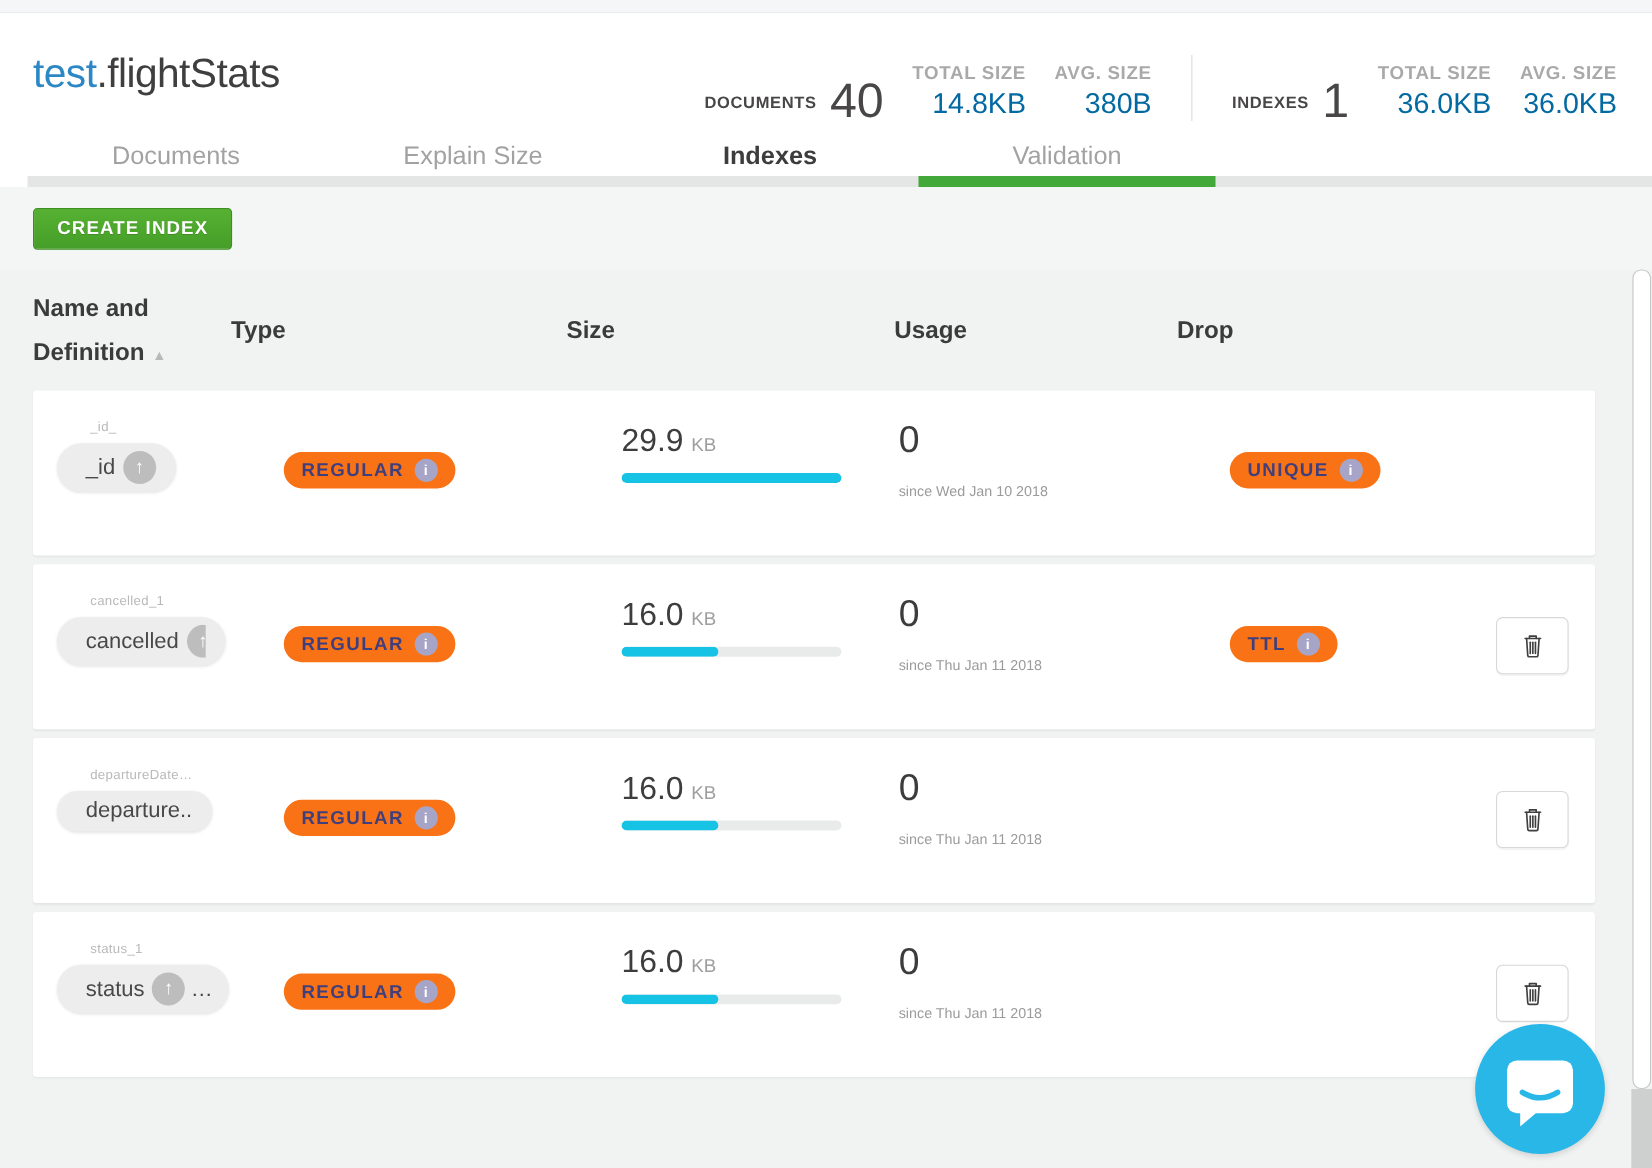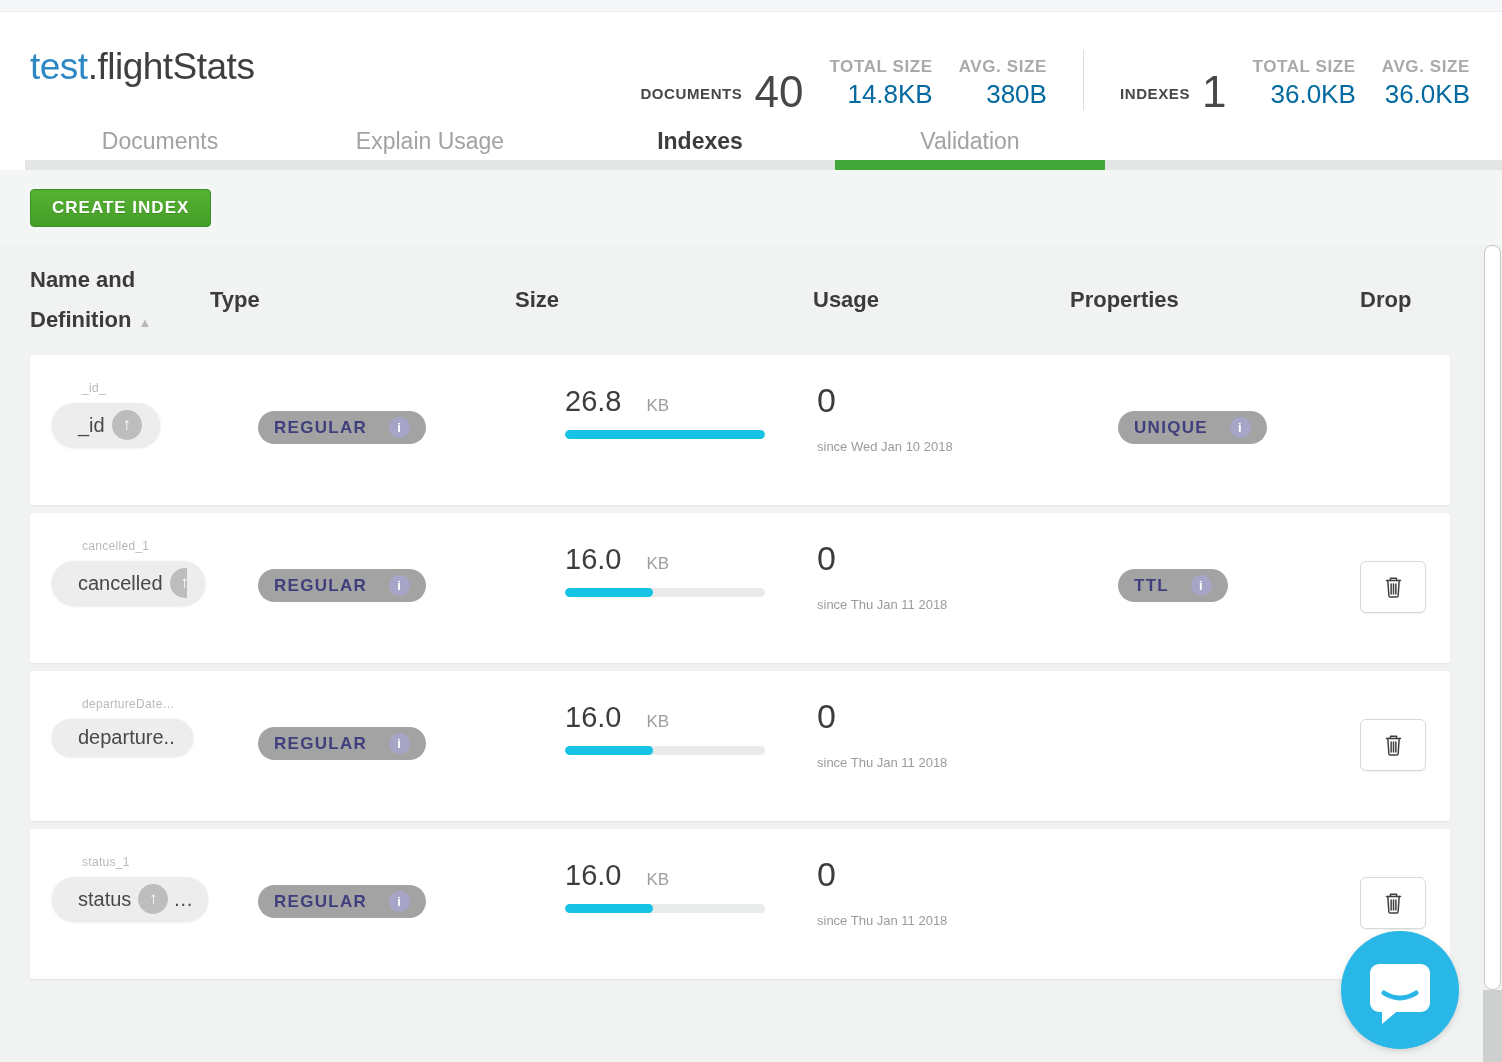--- a/index.html
+++ b/index.html
@@ -49,27 +49,27 @@
   .name-cell { padding:26px 0 0 22px; overflow:hidden; }
   .index-name { font-size:12px; color:#b9b9b9; margin-left:30px; margin-bottom:8px; letter-spacing:0.3px; white-space:nowrap; }
   .field-pill { display:inline-flex; align-items:center; background:#ededed; border-radius:24px; padding:7px 18px 7px 26px; font-size:20px; color:#484848; box-shadow:0 1px 3px rgba(0,0,0,0.12); max-width:156px; white-space:nowrap; overflow:hidden; }
   .dir-icon { width:30px; height:30px; border-radius:50%; background:#bdbdbd; color:#fff; display:inline-flex; align-items:center; justify-content:center; font-size:17px; font-weight:bold; margin-left:7px; flex:none; }
   .icon-clip { display:inline-block; width:17px; height:30px; overflow:hidden; margin-left:7px; flex:none; }
   .icon-clip .dir-icon { margin-left:0; }
   .pill-suffix { margin-left:5px; letter-spacing:2px; color:#484848; }
 
   .type-cell { padding:56px 0 0 48px; }
   .props-cell { padding:56px 0 0 48px; }
-  .badge { display:inline-flex; align-items:center; gap:22px; background:#a3a3a3; border-radius:18px; padding:6px 16px; font-size:17px; font-weight:bold; color:#403f7d; letter-spacing:1.3px; cursor:default; }
+  .badge { display:inline-flex; align-items:center; gap:10px; background:#f97316; border-radius:18px; padding:6px 16px; font-size:17px; font-weight:bold; color:#403f7d; letter-spacing:1.3px; cursor:default; }
   .info-icon { width:21px; height:21px; border-radius:50%; background:#a7a5c7; color:#fff; font-size:13px; font-weight:bold; display:inline-flex; align-items:center; justify-content:center; }
 
   .size-cell { padding:32px 0 0 50px; }
   .size-line { display:inline-flex; align-items:baseline; line-height:1; }
   .size-num { font-size:29px; color:#3d3d3d; }
-  .size-unit { font-size:17px; color:#9e9e9e; margin-left:25px; }
+  .size-unit { font-size:17px; color:#9e9e9e; margin-left:7px; }
   .bar-track { width:200px; height:9px; background:#e9ebeb; border-radius:5px; margin-top:14px; overflow:hidden; }
   .bar-fill { height:100%; background:#16c3e4; border-radius:5px; }
 
   .usage-cell { padding:28px 0 0 4px; }
   .usage-num { font-size:34px; font-weight:300; color:#3c3c3c; line-height:1; }
   .usage-since { font-size:13px; color:#9b9b9b; margin-top:22px; }
 
   .drop-cell { padding:48px 0 0 0; }
   .drop-btn { width:66px; height:52px; background:#fff; border:1px solid #d8d8d8; border-radius:6px; box-shadow:0 1px 1px rgba(0,0,0,0.05); display:flex; align-items:center; justify-content:center; cursor:pointer; }
 
@@ -114,21 +114,21 @@
         <span class="stat-value">36.0KB</span>
       </div>
       <div class="stat">
         <span class="stat-label">AVG. SIZE</span>
         <span class="stat-value">36.0KB</span>
       </div>
     </div>
 
     <nav class="tabs">
       <div class="tab">Documents</div>
-      <div class="tab">Explain Usage</div>
+      <div class="tab">Explain Size</div>
       <div class="tab active">Indexes</div>
       <div class="tab">Validation</div>
     </nav>
     <div class="tab-track">
       <div class="tab-active-bar"></div>
     </div>
   </header>
 
   <div class="toolbar">
     <button class="create-index">CREATE INDEX</button>
@@ -136,41 +136,40 @@
 
   <main class="content">
     <div class="grid thead">
       <div class="th th-name">
         <span>Name and</span><br>
         <span>Definition</span><span class="sort-arrow">▲</span>
       </div>
       <div class="th">Type</div>
       <div class="th">Size</div>
       <div class="th">Usage</div>
-      <div class="th">Properties</div>
       <div class="th">Drop</div>
     </div>
 
     <section class="grid card">
       <div class="name-cell">
         <div class="index-name">_id_</div>
         <div class="field-pill">
           <span>_id</span>
           <span class="dir-icon">↑</span>
         </div>
       </div>
       <div class="type-cell">
         <span class="badge">
           <span>REGULAR</span>
           <span class="info-icon">i</span>
         </span>
       </div>
       <div class="size-cell">
         <div class="size-line">
-          <span class="size-num">26.8</span>
+          <span class="size-num">29.9</span>
           <span class="size-unit">KB</span>
         </div>
         <div class="bar-track">
           <div class="bar-fill" style="width: 100%;"></div>
         </div>
       </div>
       <div class="usage-cell">
         <div class="usage-num">0</div>
         <div class="usage-since">since Wed Jan 10 2018</div>
       </div>

